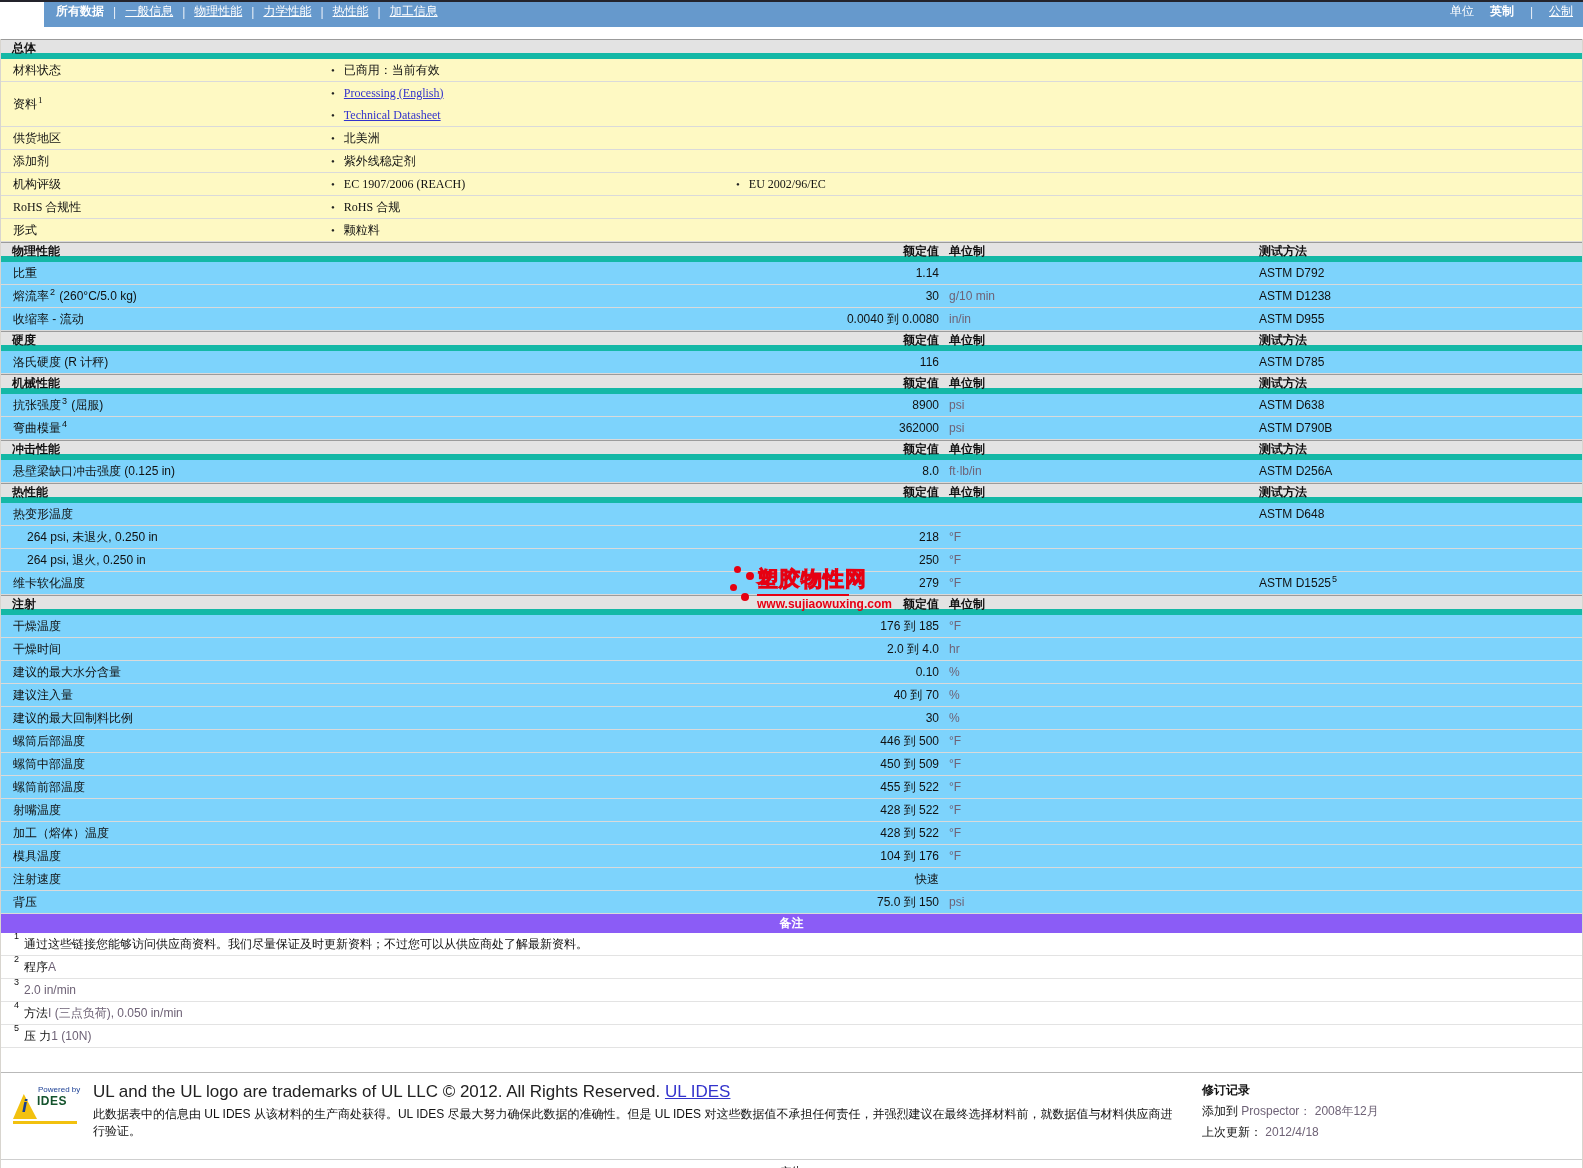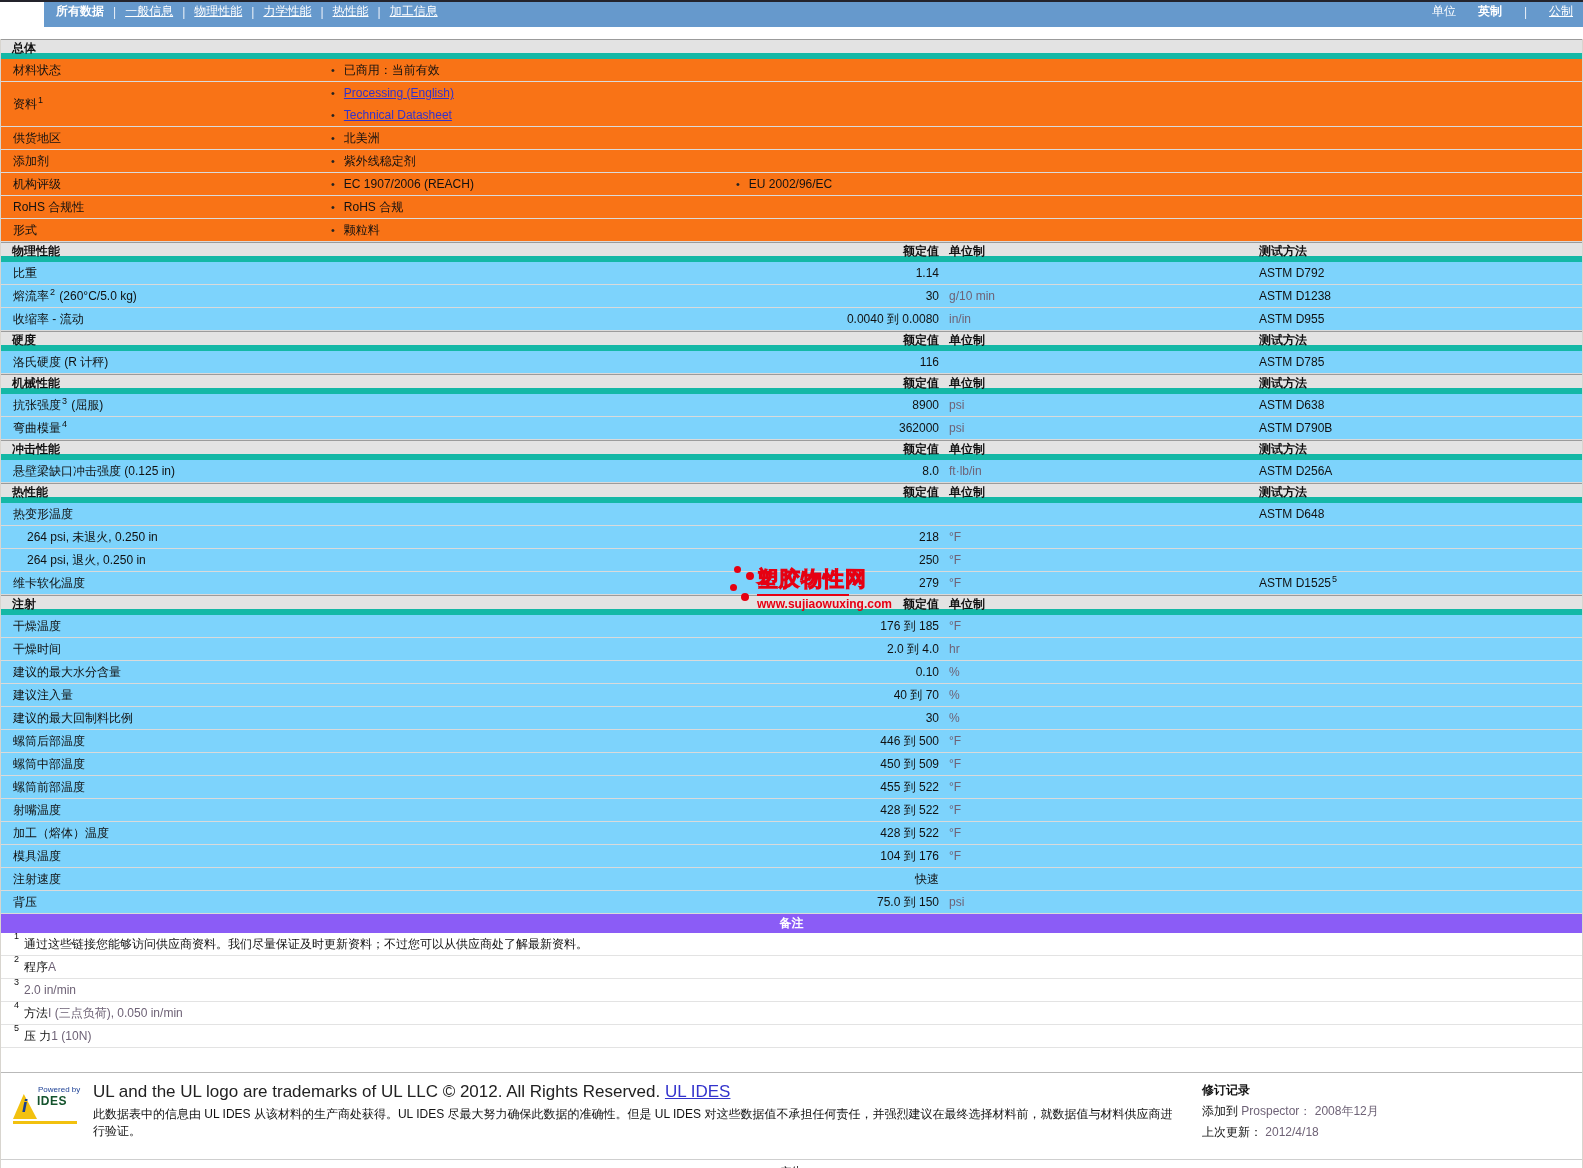--- a/index.html
+++ b/index.html
@@ -10,21 +10,21 @@
   }
   sup { font-size:9px; vertical-align:super; line-height:0; margin:0 1px; }
   a { cursor:pointer; }
 
   
   .topstrip { height:2px; background:#23232b; }
   .nav { background:#6699cc; height:25px; display:flex; align-items:flex-start; padding:1px 10px;margin-left:44px; }
   .nav-link { color:#fff; text-decoration:underline; margin:0 9px; white-space:nowrap; }
   .nav-link.active { font-weight:bold; text-decoration:none; margin-left:2px; }
   .nav-sep { color:#eaf1f8; }
-  .nav-right { margin-left:auto; display:flex; align-items:center; color:#fff; gap:22px; }
+  .nav-right { margin-left:auto; display:flex; align-items:center; color:#fff; gap:16px; }
   .unit-imperial { color:#fff; font-weight:bold; text-decoration:none; }
   .unit-metric { color:#fff; text-decoration:underline; }
   .gap { height:12px; }
 
   
   .content { border-left:1px solid #d8d5cf; border-right:1px solid #d8d5cf; }
   .sec-header {
     background:#e3e3e3; border-top:1px solid #9b9b9b; border-bottom:6px solid #14b8a6;
     height:20px; display:grid; grid-template-columns:680px 260px 310px 1fr;
     align-items:center; font-weight:bold;
@@ -40,21 +40,21 @@
   .prow .plabel { padding-left:12px; white-space:nowrap; }
   .prow.indent .plabel { padding-left:26px; }
   .pvalue { text-align:right; padding-right:2px; white-space:nowrap; }
   .punit { padding-left:8px; }
   .pmethod { padding-left:8px; }
   .purple { color:#6e6276; }
 
   
   .grow {
     display:grid; grid-template-columns:320px 405px 1fr;
-    border-bottom:1px solid #dadada; align-items:center; min-height:22px; background:#f97316;
+    border-bottom:1px solid #dadada; align-items:center; min-height:22px; background:#fef9c3;font-family:Liberation Serif, serif;
   }
   .grow .plabel { padding-left:12px; align-self:center; }
   .bullet-item { display:flex; align-items:center; height:22px; padding-left:10px; }
   .bullet { margin-right:9px; font-size:11px; color:#222; }
   .glink { color:#3333cc; text-decoration:underline; }
 
   
   .band { background:#8b5cf6; color:#fff; font-weight:bold; text-align:center; height:19px; line-height:19px; }
   .fnrow { min-height:23px; border-bottom:1px solid #e3e3e3; display:flex; align-items:center; padding-left:12px; background:#fff; }
   .fnrow .fnsup { align-self:flex-start; margin-top:3px; margin-right:5px; }

